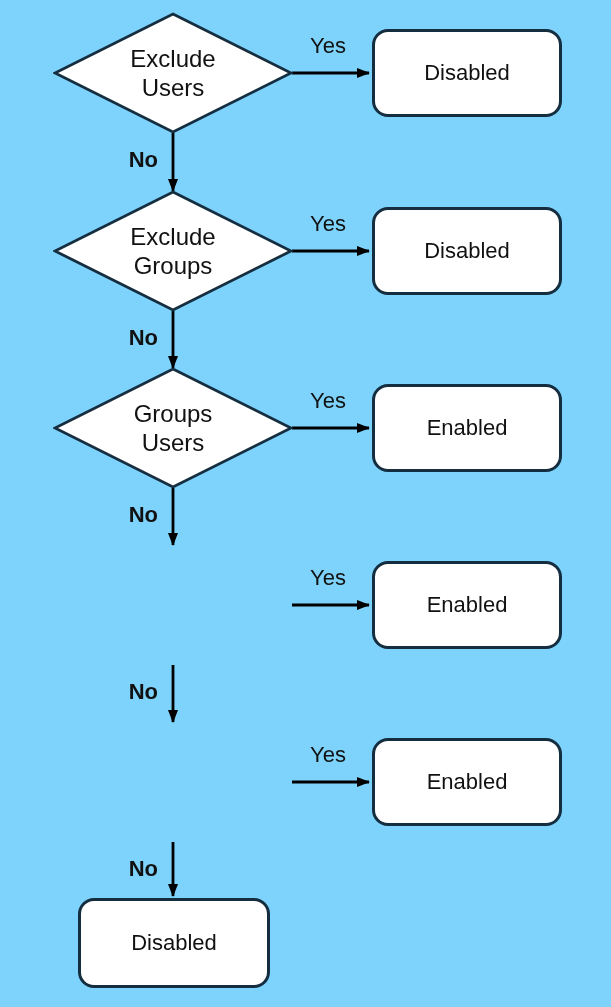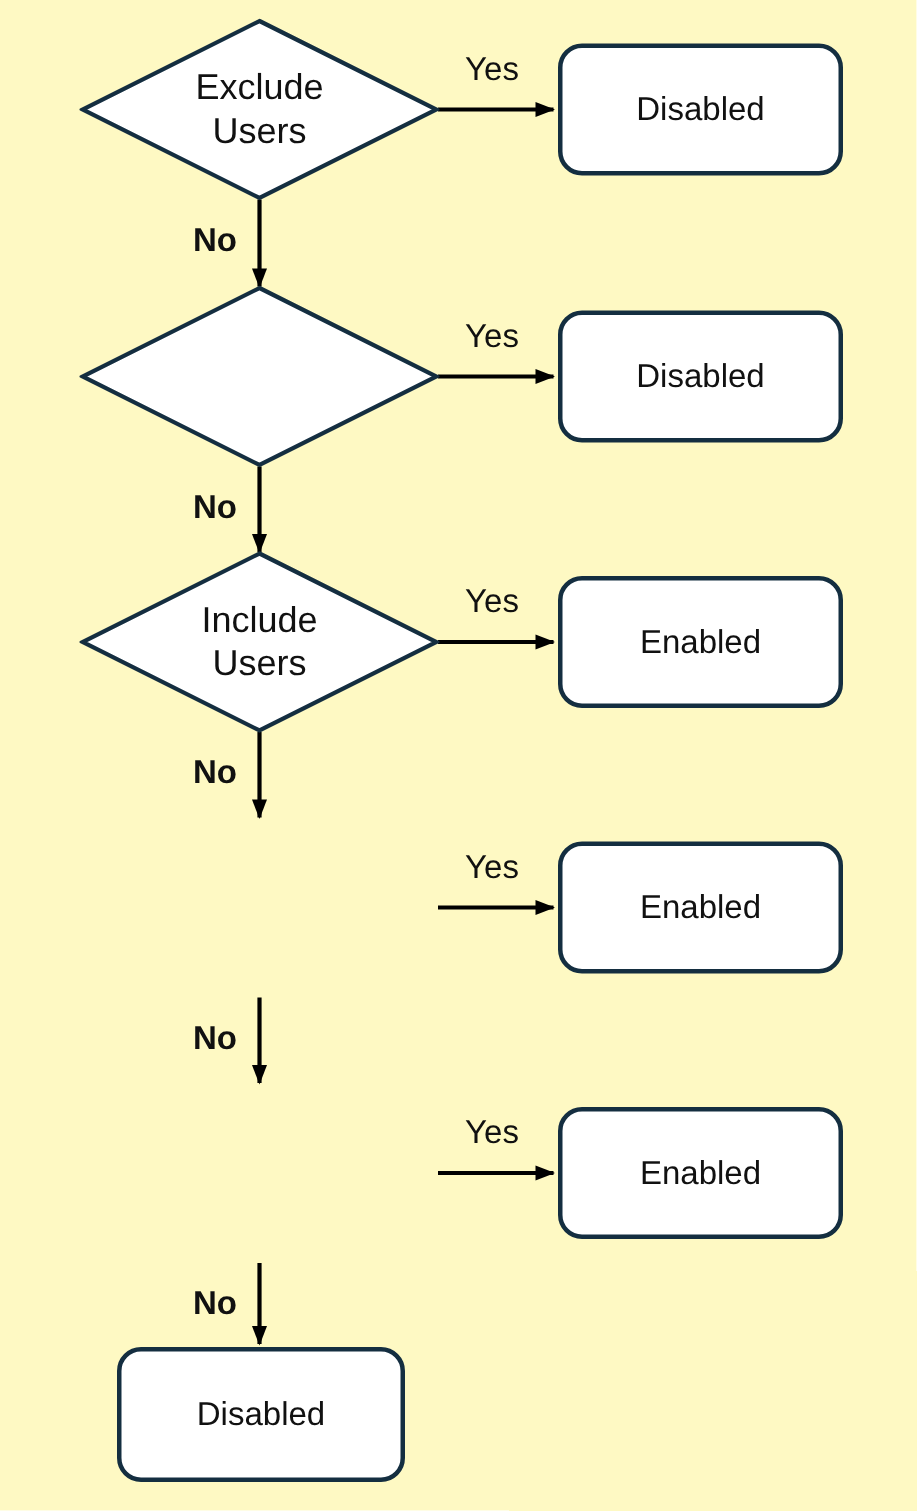--- a/index.html
+++ b/index.html
@@ -1,20 +1,20 @@
 <!DOCTYPE html>
 <html><head>
 <meta charset="utf-8">
 <style>
   html, body { margin: 0; padding: 0; background: #ffffff; }
   .canvas {
     position: relative;
     width: 611px;
     height: 1007px;
-    background: #fef9c3;
+    background: #7dd3fc;
     font-family: "Liberation Sans", sans-serif;
     color: #111111;
     overflow: hidden;
   }
   .connectors { position: absolute; left: 0; top: 0; width: 611px; height: 1007px; }
   .connectors line { stroke: #000000; stroke-width: 2.8; }
 
   .diamond-wrap { position: absolute; width: 240px; height: 122px; }
   .diamond-wrap svg { position: absolute; left: 0; top: 0; }
   .diamond-wrap polygon { fill: #ffffff; stroke: #142e40; stroke-width: 2.8; stroke-linejoin: miter; }
@@ -66,30 +66,31 @@
     <div class="diamond-label">Exclude Users</div>
   </div>
   <div class="edge-label yes-label" style="left:293px; top:31px;">Yes</div>
   <div class="result-box" style="left:372px; top:29px;">Disabled</div>
   <div class="edge-label no-label" style="left:90px; top:146px;">No</div>
 
   <div class="diamond-wrap" style="left:53px; top:190px;">
     <svg width="240" height="122" viewBox="0 0 240 122" xmlns="http://www.w3.org/2000/svg">
       <polygon points="120,2 238,61 120,120 2,61"></polygon>
     </svg>
+    <div class="diamond-label">Exclude Groups</div>
   </div>
   <div class="edge-label yes-label" style="left:293px; top:209px;">Yes</div>
   <div class="result-box" style="left:372px; top:207px;">Disabled</div>
   <div class="edge-label no-label" style="left:90px; top:324px;">No</div>
 
   <div class="diamond-wrap" style="left:53px; top:367px;">
     <svg width="240" height="122" viewBox="0 0 240 122" xmlns="http://www.w3.org/2000/svg">
       <polygon points="120,2 238,61 120,120 2,61"></polygon>
     </svg>
-    <div class="diamond-label">Include Users</div>
+    <div class="diamond-label">Groups Users</div>
   </div>
   <div class="edge-label yes-label" style="left:293px; top:386px;">Yes</div>
   <div class="result-box" style="left:372px; top:384px;">Enabled</div>
   <div class="edge-label no-label" style="left:90px; top:501px;">No</div>
 
   <div class="edge-label yes-label" style="left:293px; top:563px;">Yes</div>
   <div class="result-box" style="left:372px; top:561px;">Enabled</div>
   <div class="edge-label no-label" style="left:90px; top:678px;">No</div>
 
   <div class="edge-label yes-label" style="left:293px; top:740px;">Yes</div>

